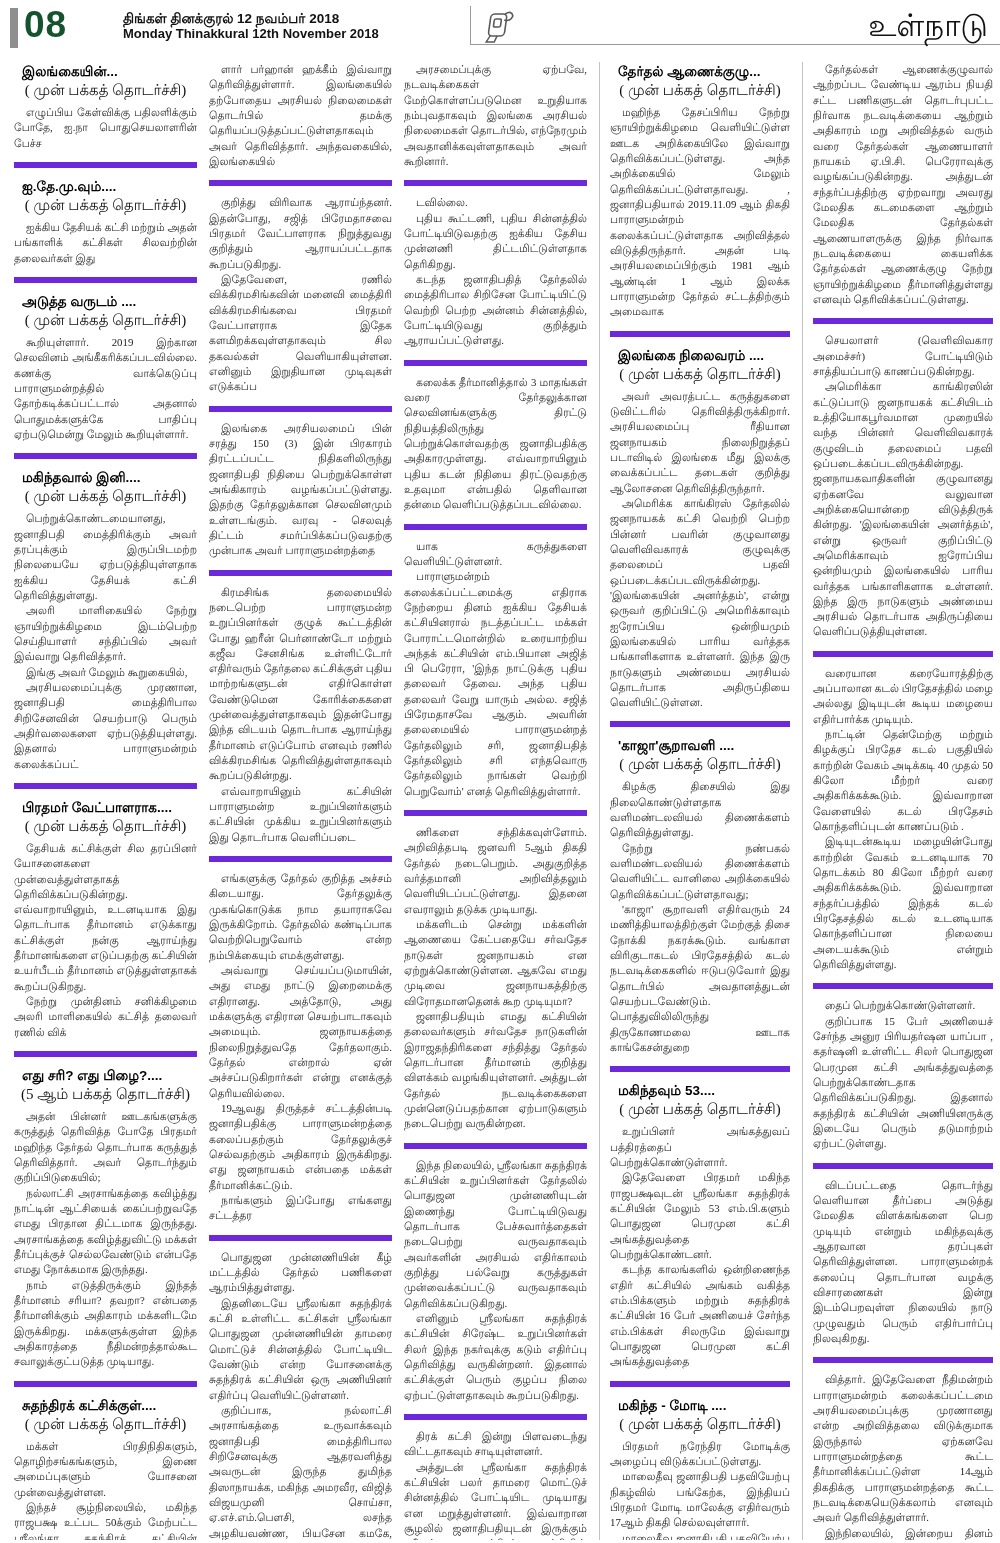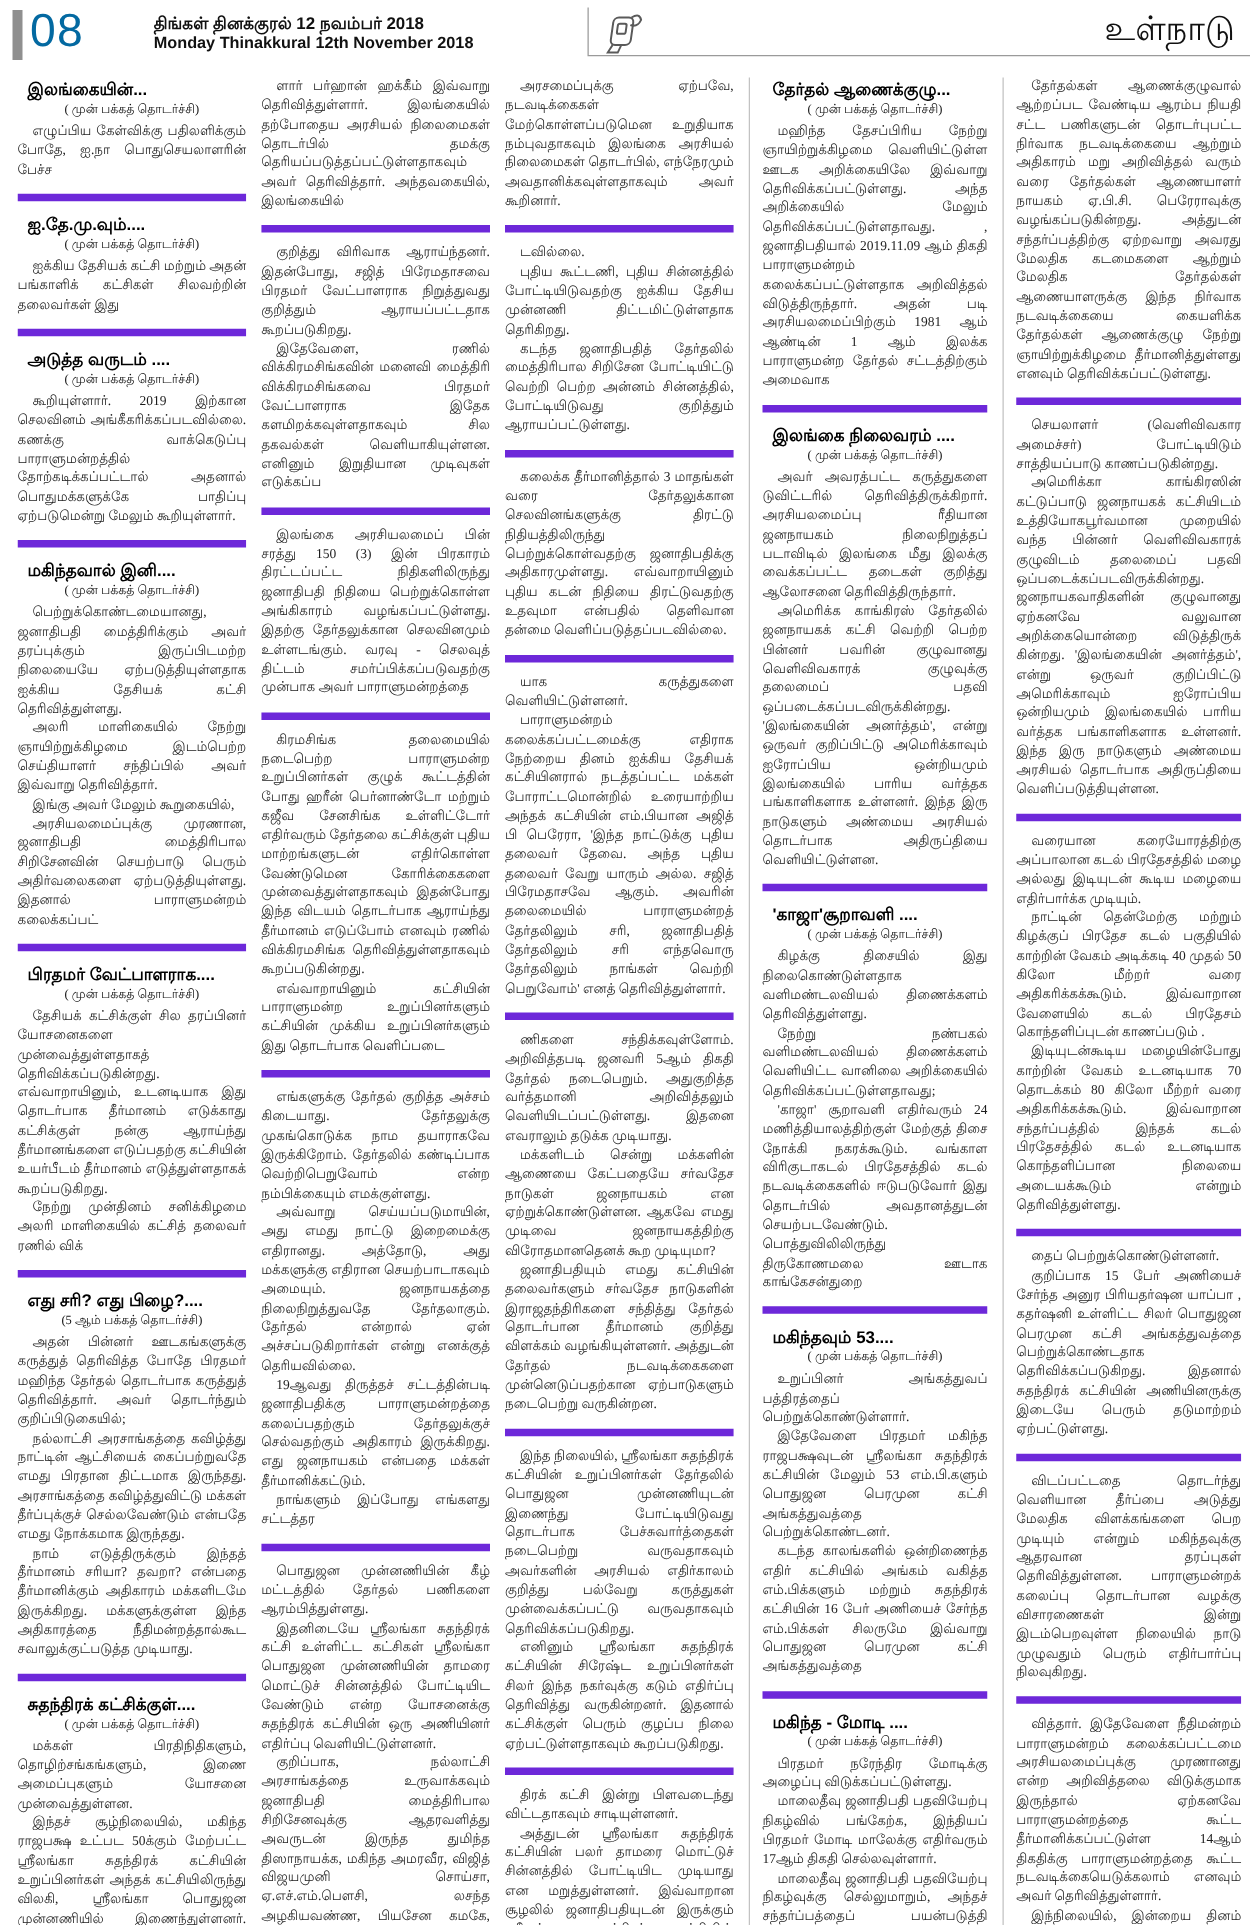--- a/index.html
+++ b/index.html
@@ -4,38 +4,38 @@
 <style>
   html,body{margin:0;padding:0;}
   body{
     width:1000px;height:1543px;overflow:hidden;background:#ffffff;
     font-family:"Liberation Serif","DejaVu Serif",serif;color:#1c1c1c;
   }
   
   .pagehead{position:relative;height:56px;width:100%;}
   .pagebar{position:absolute;left:10px;top:8px;width:8px;height:40px;background:#8f8f8f;}
   .pagenum{position:absolute;left:24px;top:4px;font-family:"Liberation Sans",sans-serif;
-    font-size:37px;font-weight:400;color:#0369a1;letter-spacing:1px;}
+    font-size:37px;font-weight:700;color:#14532d;letter-spacing:1px;}
   .dates{position:absolute;left:78px;top:11px;line-height:1.15;margin-left:45px;}
   .date-ta{font-family:"Liberation Sans",sans-serif;font-weight:700;font-size:13.5px;color:#111;}
   .date-en{font-family:"Liberation Sans",sans-serif;font-weight:700;font-size:13px;color:#111;}
   .headvline{position:absolute;left:470px;top:6px;width:1px;height:38px;background:#9a9a9a;}
   .headhline{position:absolute;left:470px;top:44px;right:0;height:1px;background:#9a9a9a;}
   .logo{position:absolute;left:484px;top:8px;}
-  .section{position:absolute;right:12px;top:8px;font-size:27px;color:#111;
+  .section{position:absolute;right:12px;top:8px;font-size:31px;color:#111;
     font-family:"Liberation Serif",serif;}
   
   .sheet{padding:6px 24px 0 14px;}
   #columns{display:flex;gap:12px;align-items:stretch;}
   .col{width:183px;flex:0 0 183px;height:1478px;overflow:hidden;}
   .col.ruled{border-left:1px solid #c2c2c2;padding-left:10px;flex-basis:180px;width:180px;}
   .block.sep{border-top:6px solid #6d28d9;margin-top:11px;padding-top:9px;}
   .headline{font-family:"Liberation Sans","DejaVu Sans",sans-serif;font-weight:700;
     font-size:13.5px;color:#000;padding-left:8px;margin:2px 0 1px;}
-  .subhead{font-size:10px;text-align:center;margin:1px 0 4px;color:#111;}
+  .subhead{font-size:15px;text-align:center;margin:1px 0 4px;color:#111;}
   .para{font-size:10.8px;line-height:1.42;text-align:justify;margin:0;text-indent:12px;
     word-break:break-word;}
 </style>
 </head>
 <body>
 
 <div class="pagehead">
   <div class="pagebar"></div>
   <div class="pagenum">08</div>
   <div class="dates">

